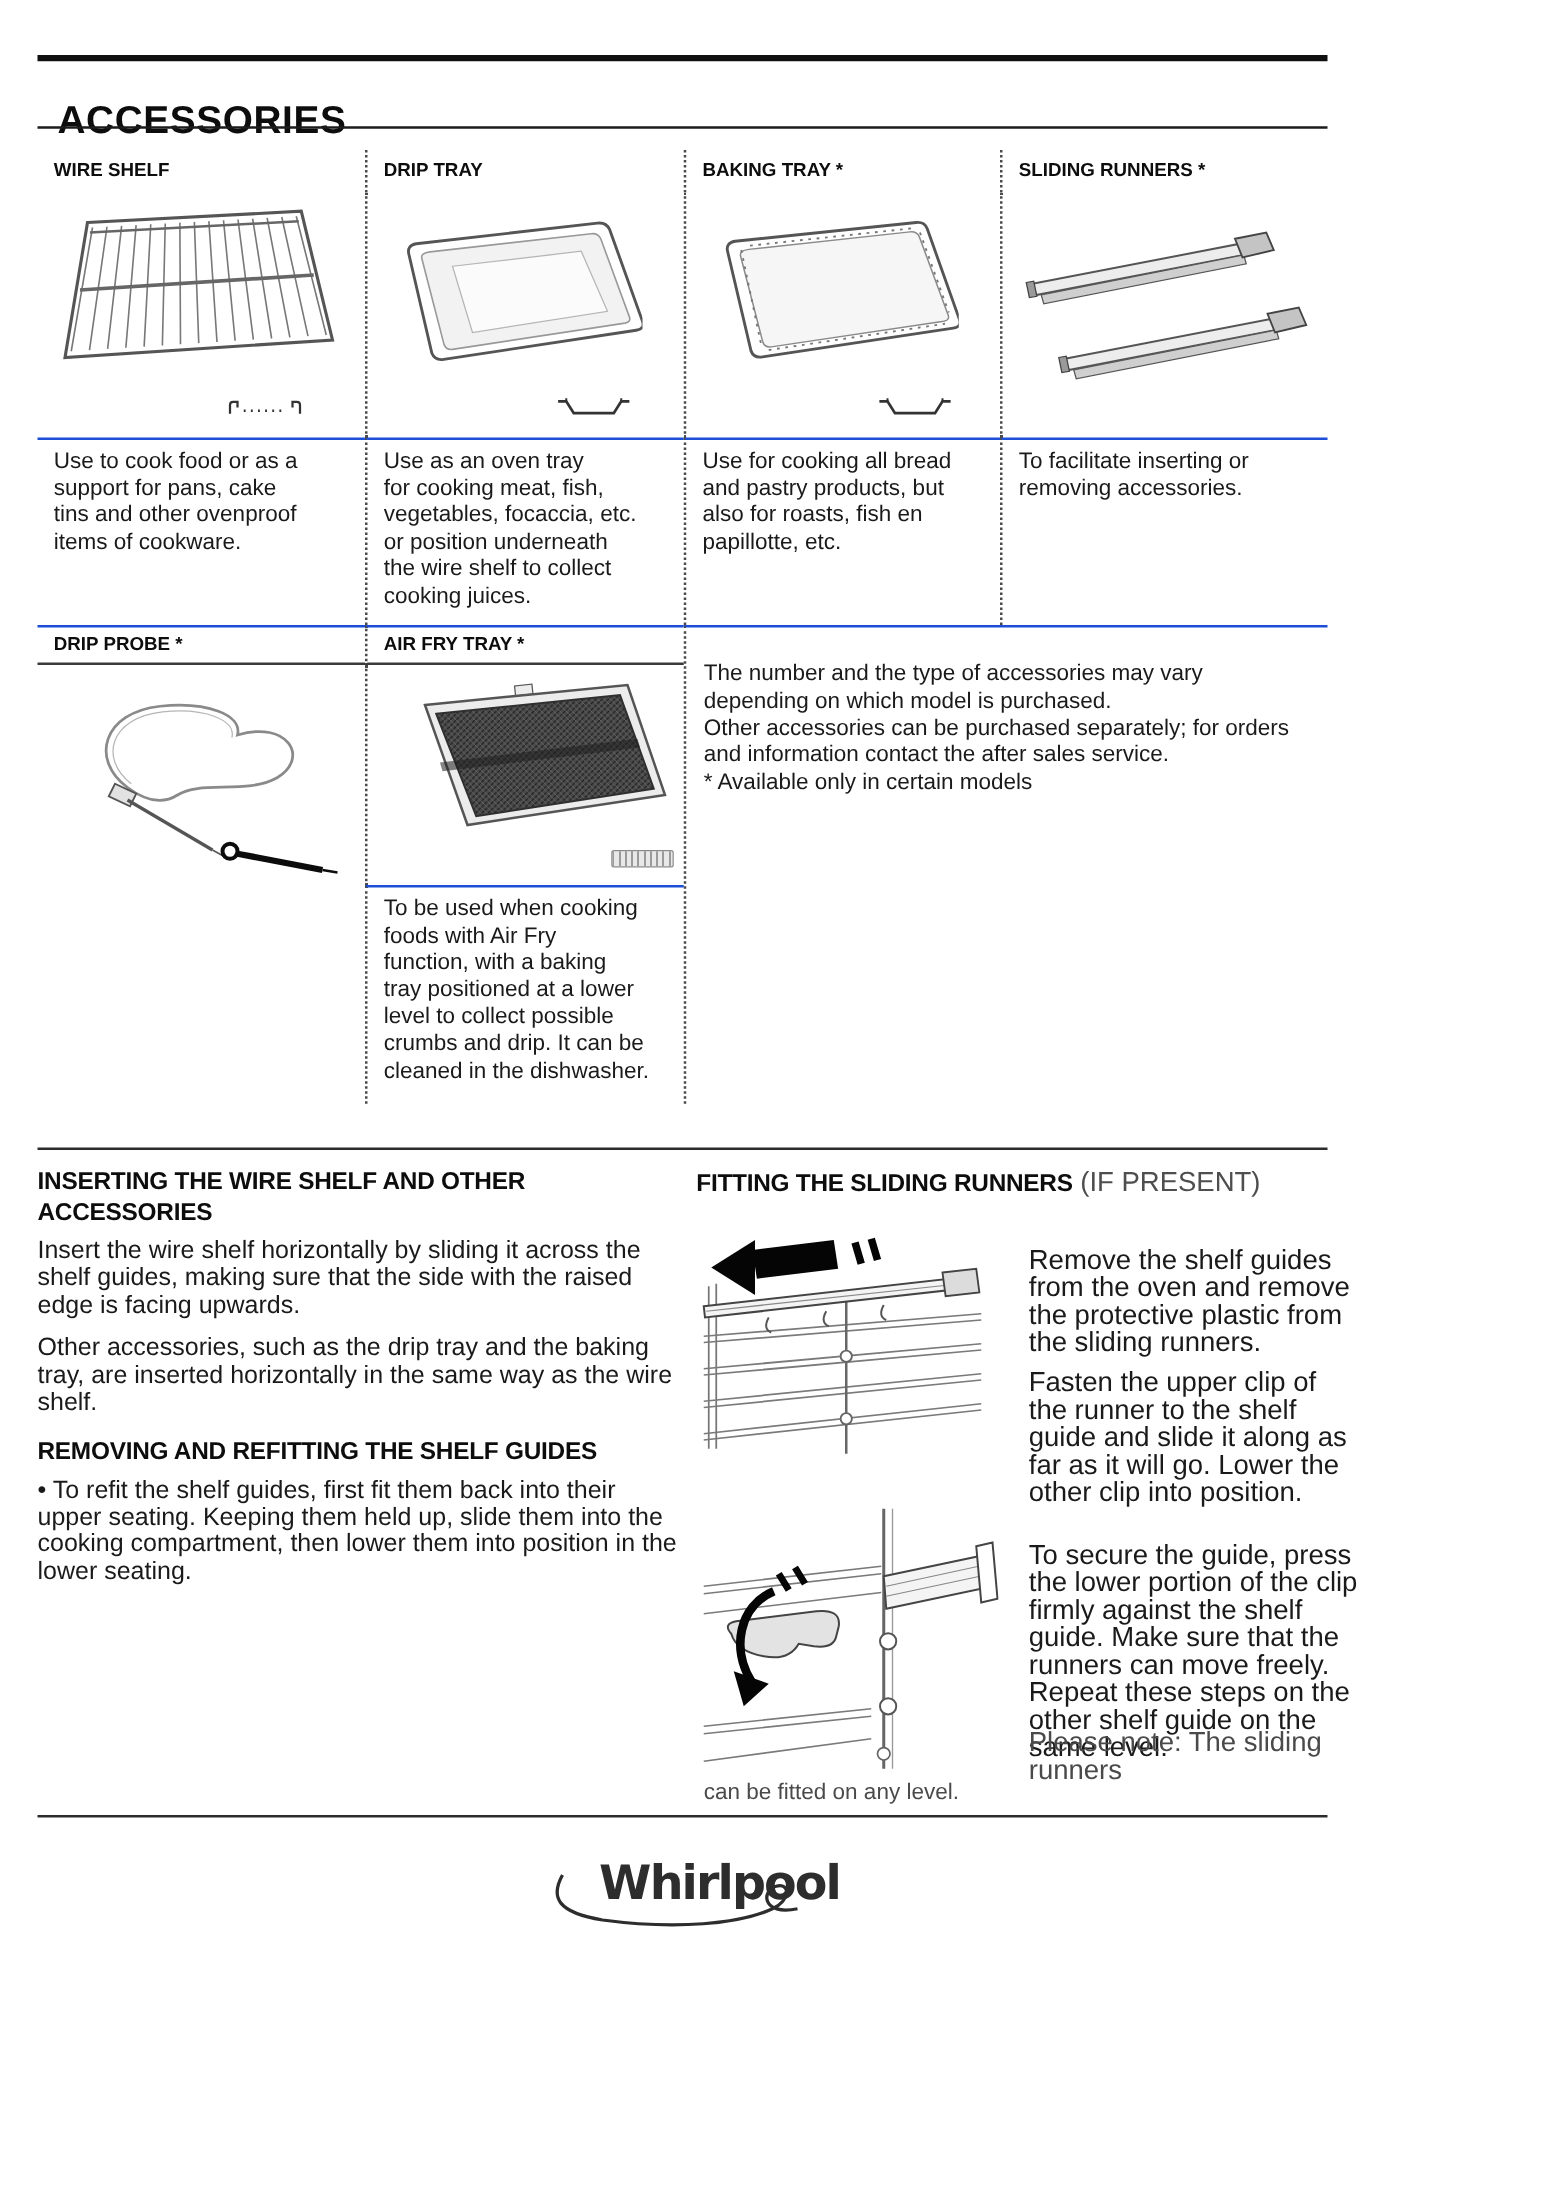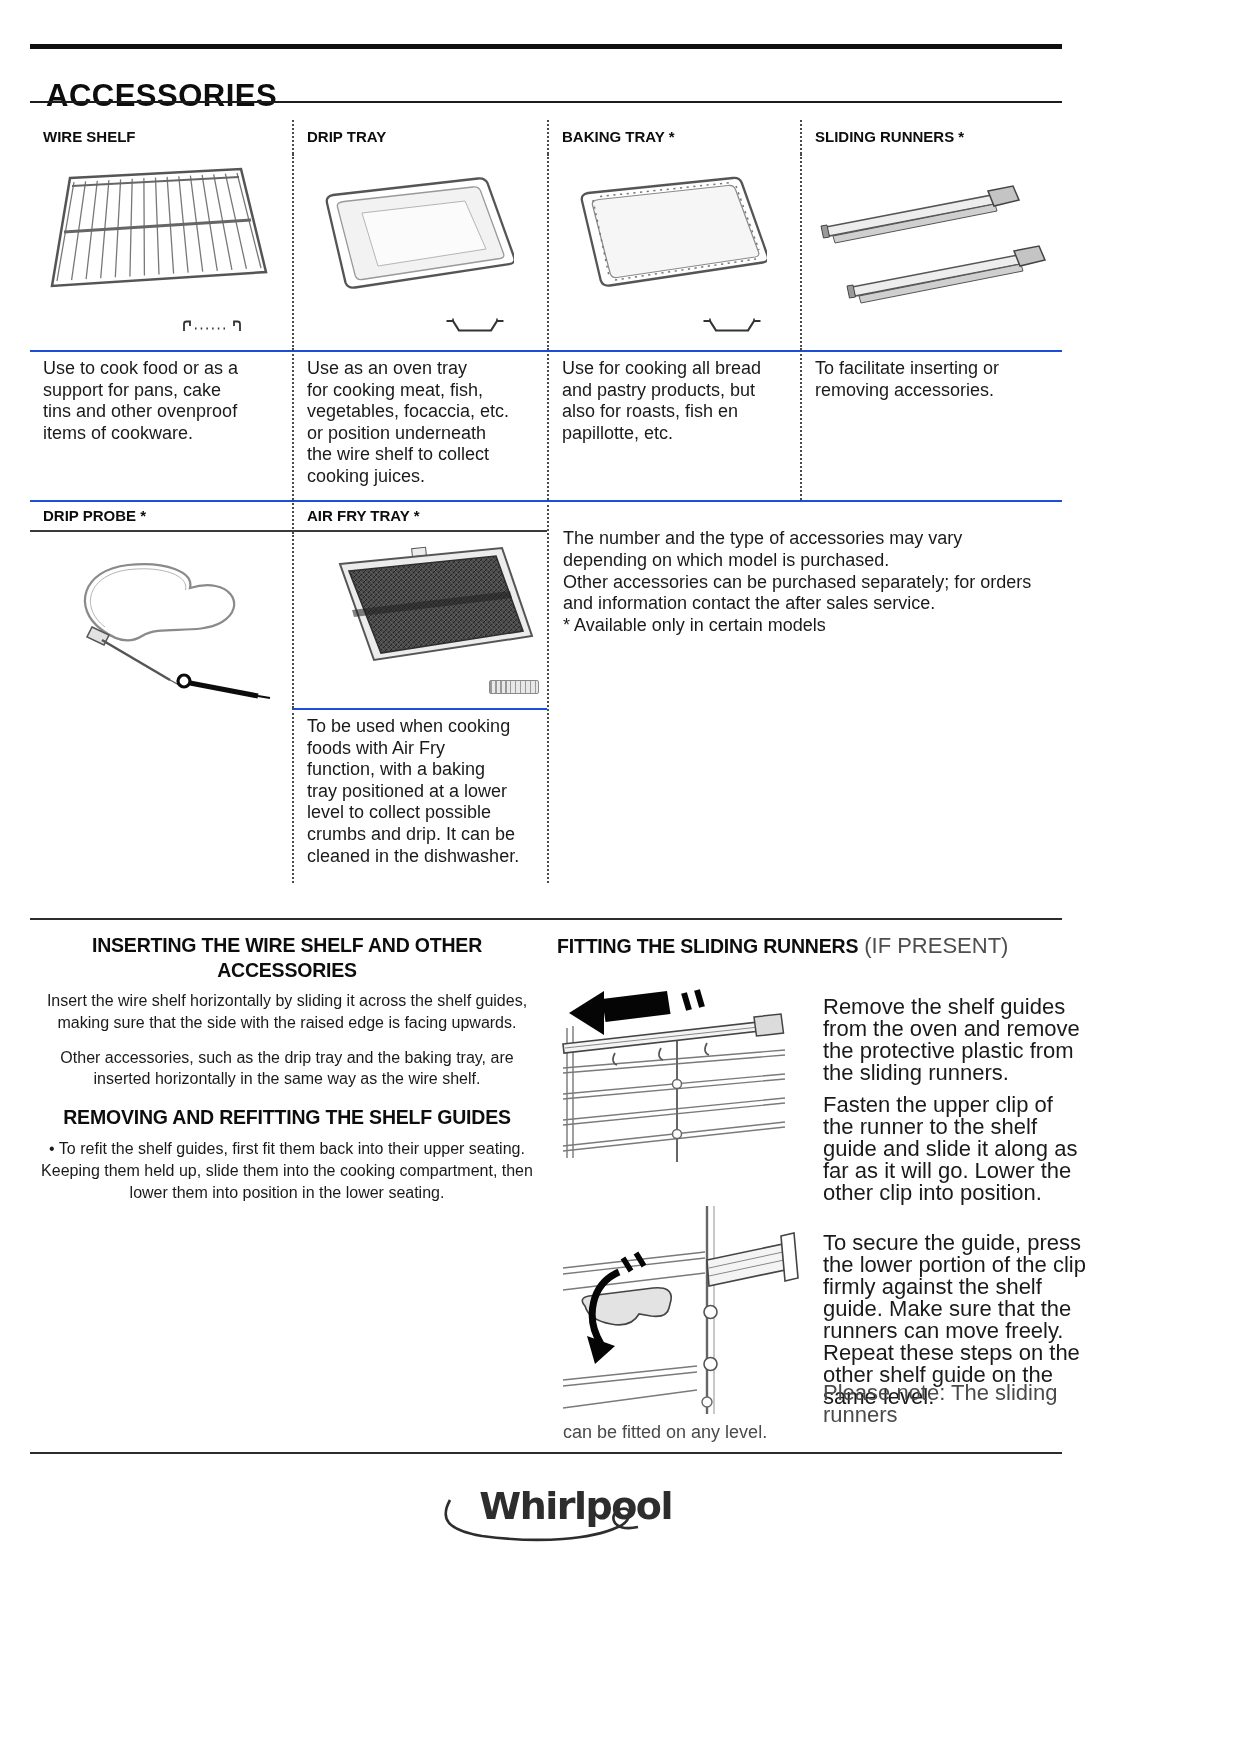--- a/index.html
+++ b/index.html
@@ -16,23 +16,23 @@
   .td{font-size:18px;line-height:21.6px;padding:6px 6px 0 13px;white-space:pre-line;color:#1a1a1a;}
   .dl{border-left:2px dotted #4a4a4a;}
   .st{border-top:2px solid #1d4ed8;}
   .sb{border-bottom:2px solid #3a3a3a;}
   .img-cell{position:relative;overflow:hidden;}
   .note-cell{font-size:18px;line-height:21.8px;padding:26px 14px 0 14px;white-space:pre-line;color:#1a1a1a;}
   .icon-abs{position:absolute;}
 
   .rule-mid{position:absolute;left:30px;top:918px;width:1032px;height:2px;background:#2c2c2c;}
 
-  .col-left{position:absolute;left:30px;top:933px;width:514px;text-align:center;}
+  .col-left{position:absolute;left:30px;top:933px;width:514px;}
   .col-left h2,.col-right h2{font-size:19.5px;line-height:25px;font-weight:700;margin:0 0 7px 0;color:#0d0d0d;letter-spacing:-.2px;}
-  .col-left p{font-size:16px;line-height:21.8px;margin:0 0 13px 0;}
+  .col-left p{font-size:20px;line-height:21.8px;margin:0 0 13px 0;}
   h2.mt{margin-top:15px;margin-bottom:8px;}
 
   .col-right{position:absolute;left:557px;top:933px;width:505px;}
   .h-suffix{font-weight:400;color:#4e4e4e;font-size:22px;letter-spacing:0;margin-left:6px;}
   .fig-block{position:relative;}
   .fb1{height:228px;}
   .fb2{height:252px;}
   .fb-svg{position:absolute;left:0;top:10px;}
   .fb2 .fb-svg{top:0;}
   .fb-text{position:absolute;left:250px;width:266px;font-size:22px;line-height:22px;margin:16px;}

